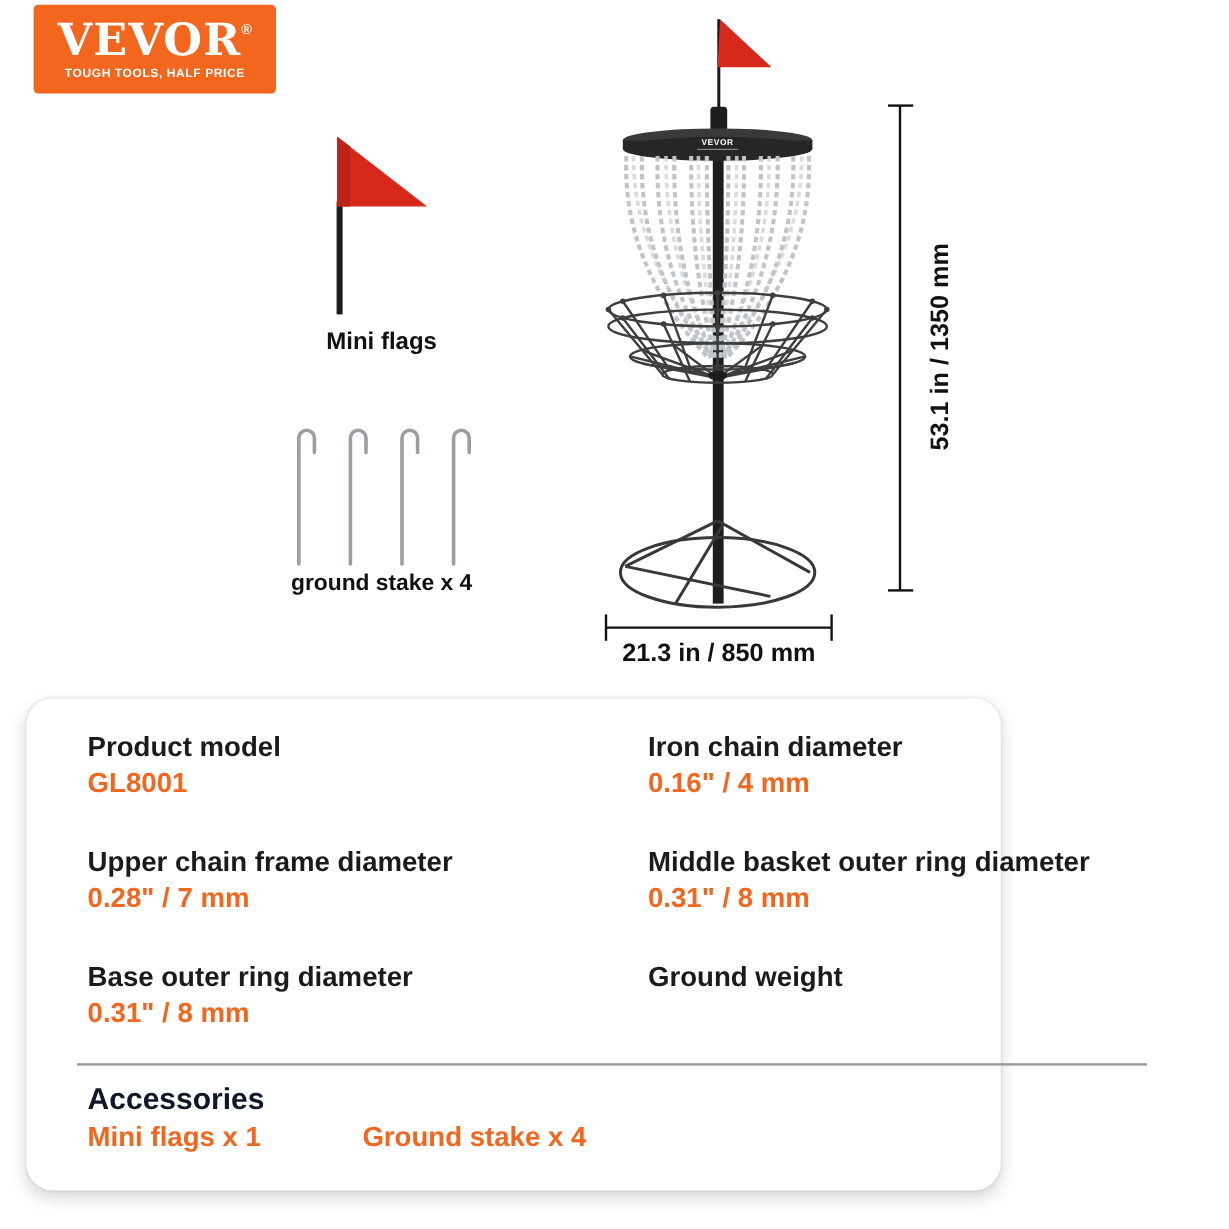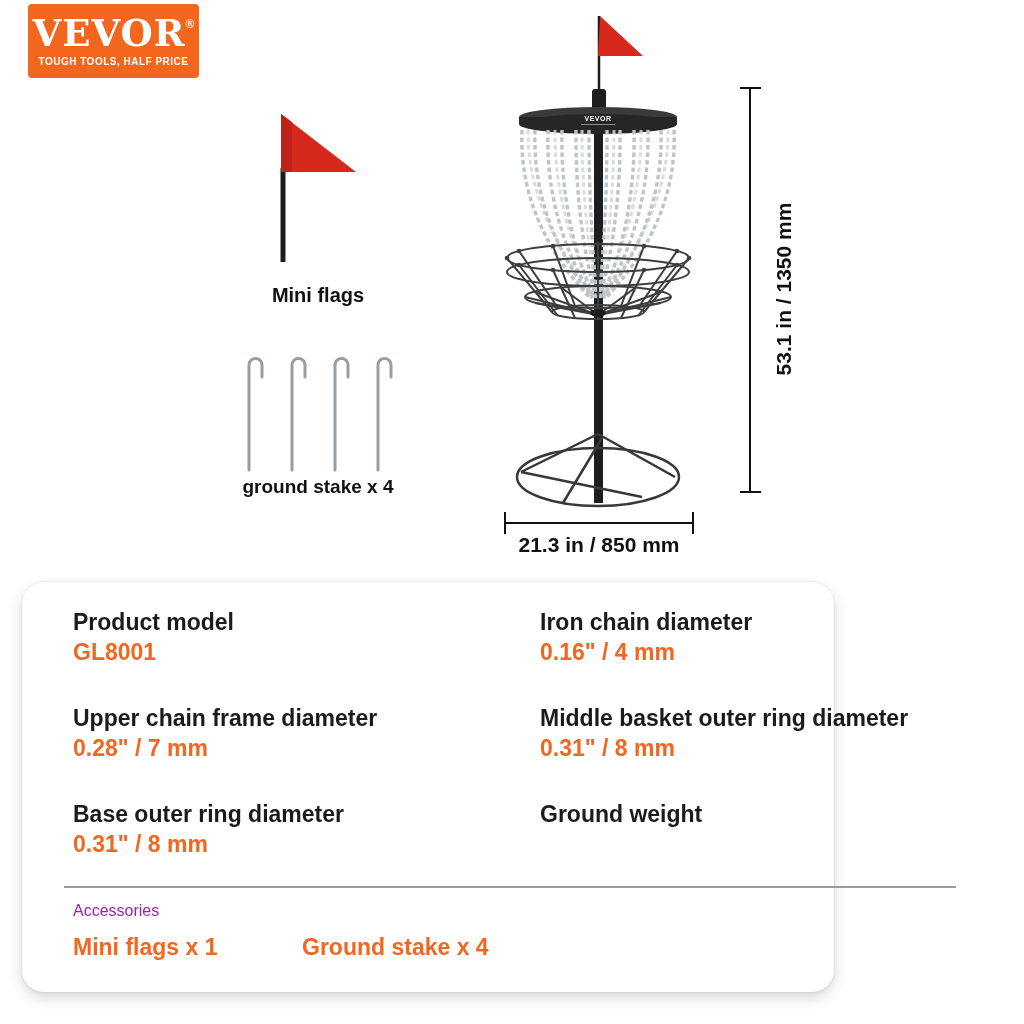--- a/index.html
+++ b/index.html
@@ -1,42 +1,42 @@
 <!DOCTYPE html>
 <html><head>
 <meta charset="utf-8">
 <style>
   html,body{margin:0;padding:0;background:#fff;}
   .stage{position:relative;width:1024px;height:1024px;background:#ffffff;overflow:hidden;
          font-family:"Liberation Sans",sans-serif;color:#1b1b1b;}
   
-  .logo{position:absolute;left:28px;top:4px;width:171px;height:74px;background:#F2661E;
+  .logo{position:absolute;left:28px;top:4px;width:202px;height:74px;background:#F2661E;
         border-radius:4px;display:flex;flex-direction:column;align-items:center;justify-content:center;}
   .logo-word{font-family:"DejaVu Serif",serif;font-weight:700;font-size:37px;line-height:1;
              color:#ffffff;letter-spacing:1px;}
   .logo-word sup{font-family:"Liberation Sans",sans-serif;font-size:12px;vertical-align:18px;letter-spacing:0;}
   .logo-tagline{font-size:10px;font-weight:700;color:#ffffff;letter-spacing:.5px;margin-top:4px;}
   
   .ill-label{position:absolute;font-weight:700;font-size:20px;color:#111;text-align:center;}
-  .lbl-flags{left:238px;top:284px;width:160px;}
+  .lbl-flags{left:238px;top:274px;width:160px;}
   .lbl-stakes{left:228px;top:476px;width:180px;font-size:19px;}
   .dim-label{position:absolute;font-weight:600;font-size:21px;color:#111;text-align:center;white-space:nowrap;}
   .dim-w{left:499px;top:533px;width:200px;}
   .dim-h{left:684px;top:277px;width:200px;transform:rotate(-90deg);}
   
   .card{position:absolute;left:22px;top:582px;width:812px;height:410px;background:#ffffff;
         border-radius:22px;box-shadow:0 6px 14px rgba(0,0,0,.16),0 0 3px rgba(0,0,0,.10);}
   .cell{position:absolute;width:440px;}
   .spec-label{font-size:23px;font-weight:700;color:#1b1b1b;line-height:29px;}
   .spec-value{font-size:23px;font-weight:700;color:#F2661E;line-height:29px;margin-top:1px;}
   .c0{left:51px;top:26px;} .c1{left:518px;top:26px;}
   .c2{left:51px;top:122px;} .c3{left:518px;top:122px;}
   .c4{left:51px;top:218px;} .c5{left:518px;top:218px;}
   .divider{position:absolute;left:42px;top:304px;width:892px;height:2px;background:#9a9a9a;}
-  .acc-title{position:absolute;left:51px;top:320px;font-size:16px;font-weight:400;color:#a21caf;}
+  .acc-title{position:absolute;left:51px;top:320px;font-size:25px;font-weight:700;color:#0f172a;}
   .acc-item{position:absolute;top:352px;font-size:23px;font-weight:700;color:#F2661E;}
   .acc-0{left:51px;} .acc-1{left:280px;}
   svg{position:absolute;left:0;top:0;}
 </style>
 </head>
 <body>
 
 <div class="stage">
 
   <div class="logo">

